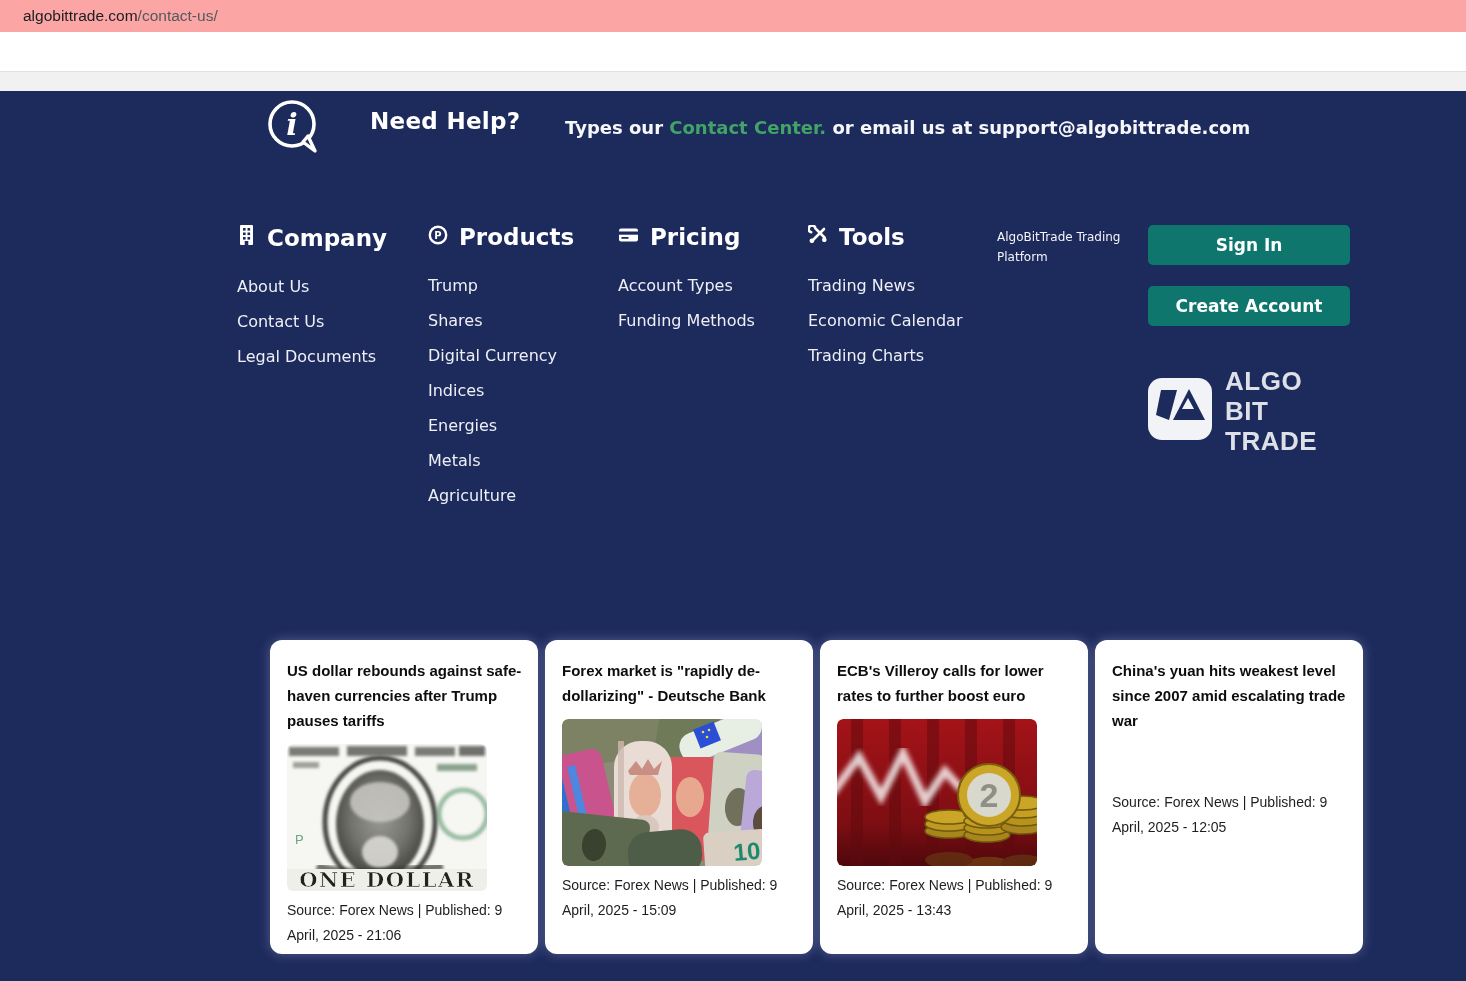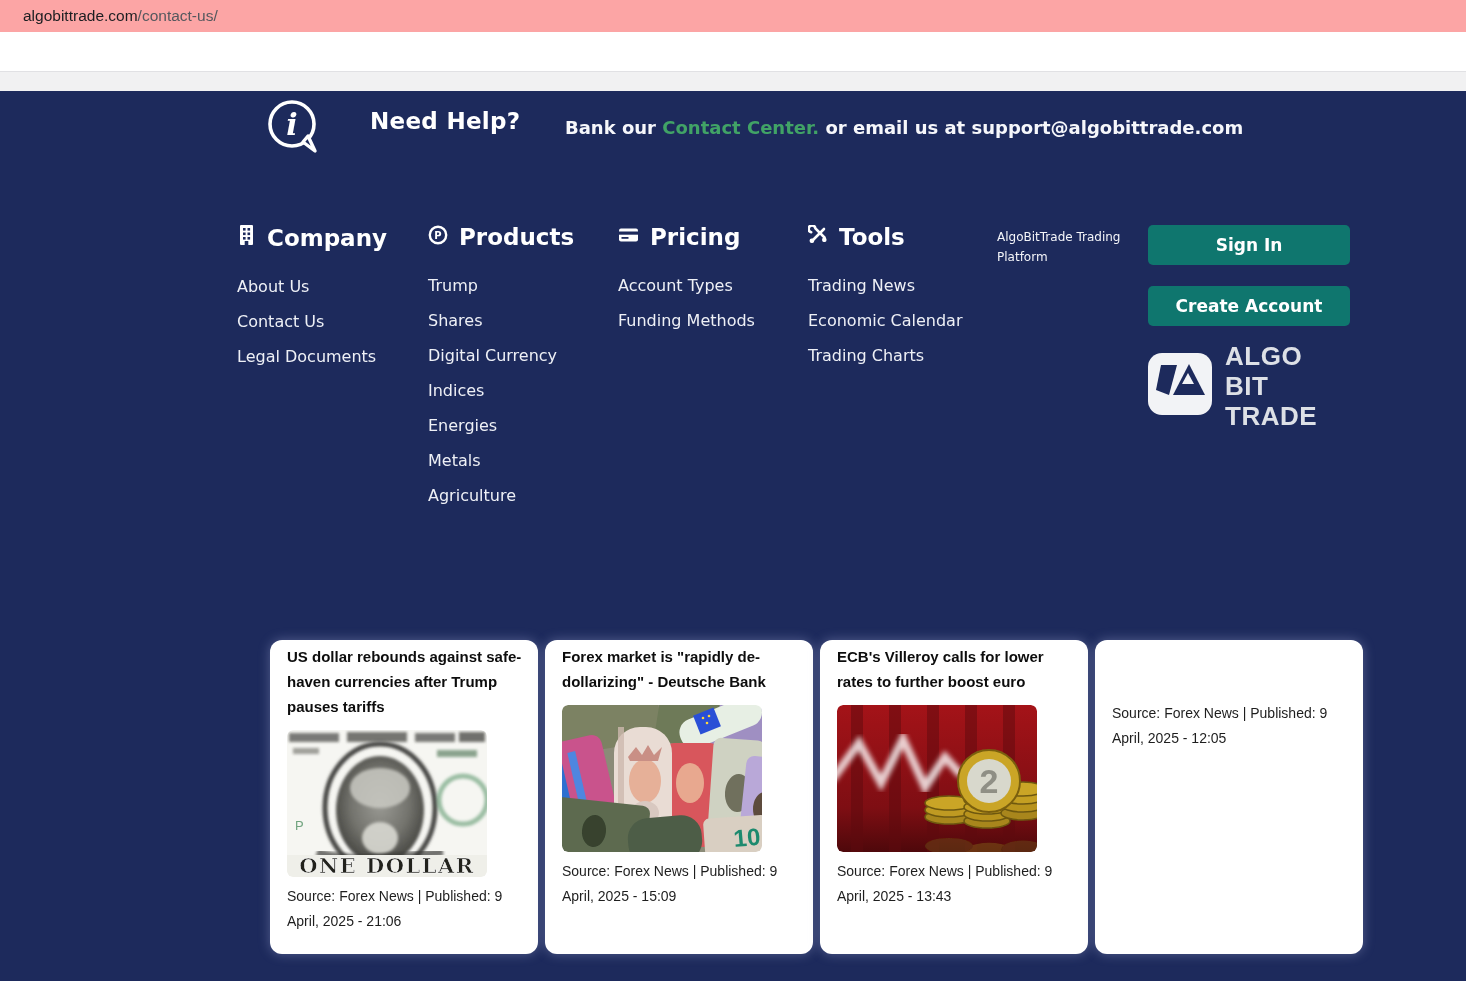--- a/index.html
+++ b/index.html
@@ -61,32 +61,32 @@
   }
 
   .actions { position:absolute; left:1148px; top:134px; width:202px; }
   .btn {
     width:202px; height:40px; border:none; border-radius:5px;
     background:#0f766e; color:#ffffff; font-family:inherit;
     font-size:17px; font-weight:700; cursor:pointer;
     display:flex; align-items:center; justify-content:center;
   }
   .btn + .btn { margin-top:21px; }
-  .logo-row { margin-top:15px; display:flex; align-items:center; gap:13px; cursor:pointer; }
+  .logo-row { margin-top:40px; display:flex; align-items:center; gap:13px; cursor:pointer; }
   .logo-text {
     font-family:"Liberation Sans", sans-serif;
     font-size:26px; line-height:30px; font-weight:800;
     color:#dde0e6; letter-spacing:.5px; white-space:pre-line;
   }
 
   
   .news-row { position:absolute; left:270px; top:549px; display:flex; gap:7px; }
   .card {
     width:268px; height:314px; background:#ffffff; border-radius:12px;
-    padding:4px 16px 0 17px; color:#101010;
+    padding:18px 16px 0 17px; color:#101010;
     font-family:"Liberation Sans", sans-serif;
     box-shadow:0 0 12px rgba(175,185,225,.38);
     cursor:pointer;
   }
   .card-title {
     font-size:15px; font-weight:700; line-height:25px;
     margin-bottom:11px; color:#0d0d0d;
   }
   .card-img { display:block; border-radius:6px; margin-bottom:7px; }
   .card-source { font-size:14px; line-height:25px; color:#1e1e1e; }
@@ -106,21 +106,21 @@
 
   <div class="help-icon">
     <svg width="58" height="56" viewBox="0 0 58 56">
       <circle cx="28" cy="26" r="22" fill="none" stroke="#ffffff" stroke-width="3.6"></circle>
       <polygon points="39,44 51,53 44,38" fill="#1d2a5c" stroke="#ffffff" stroke-width="3.4" stroke-linejoin="round"></polygon>
       <text x="28" y="37" text-anchor="middle" font-family="'DejaVu Serif', serif" font-style="italic" font-weight="bold" font-size="30" fill="#ffffff">i</text>
     </svg>
   </div>
   <div class="help-title">Need Help?</div>
   <div class="help-line">
-    <span>Bank our</span>
+    <span>Types our</span>
     <span class="green-link">Contact Center.</span>
     <span>or email us at support@algobittrade.com</span>
   </div>
 
   <nav class="col col-company">
     <div class="col-header">
       <span>
         <svg width="19" height="22" viewBox="0 0 19 22">
           <rect x="3" y="1" width="13" height="20" rx="1" fill="#ffffff"></rect>
           <rect x="6" y="4" width="2.6" height="2.6" fill="#1d2a5c"></rect>
@@ -363,17 +363,18 @@
               <ellipse cx="112" cy="100" rx="24" ry="18" fill="#6e5a12"></ellipse>
               <ellipse cx="186" cy="92" rx="22" ry="20" fill="#6e5a12"></ellipse>
             </g>
           </g>
         </g>
       </svg>
       <div class="card-source">Source: Forex News | Published: 9 April, 2025 - 13:43</div>
     </div>
 
     <div class="card card--text-only">
+      <div class="card-title">China's yuan hits weakest level since 2007 amid escalating trade war</div>
       <div class="card-source">Source: Forex News | Published: 9 April, 2025 - 12:05</div>
     </div>
 
   </div>
 </div>
 
 </body></html>

